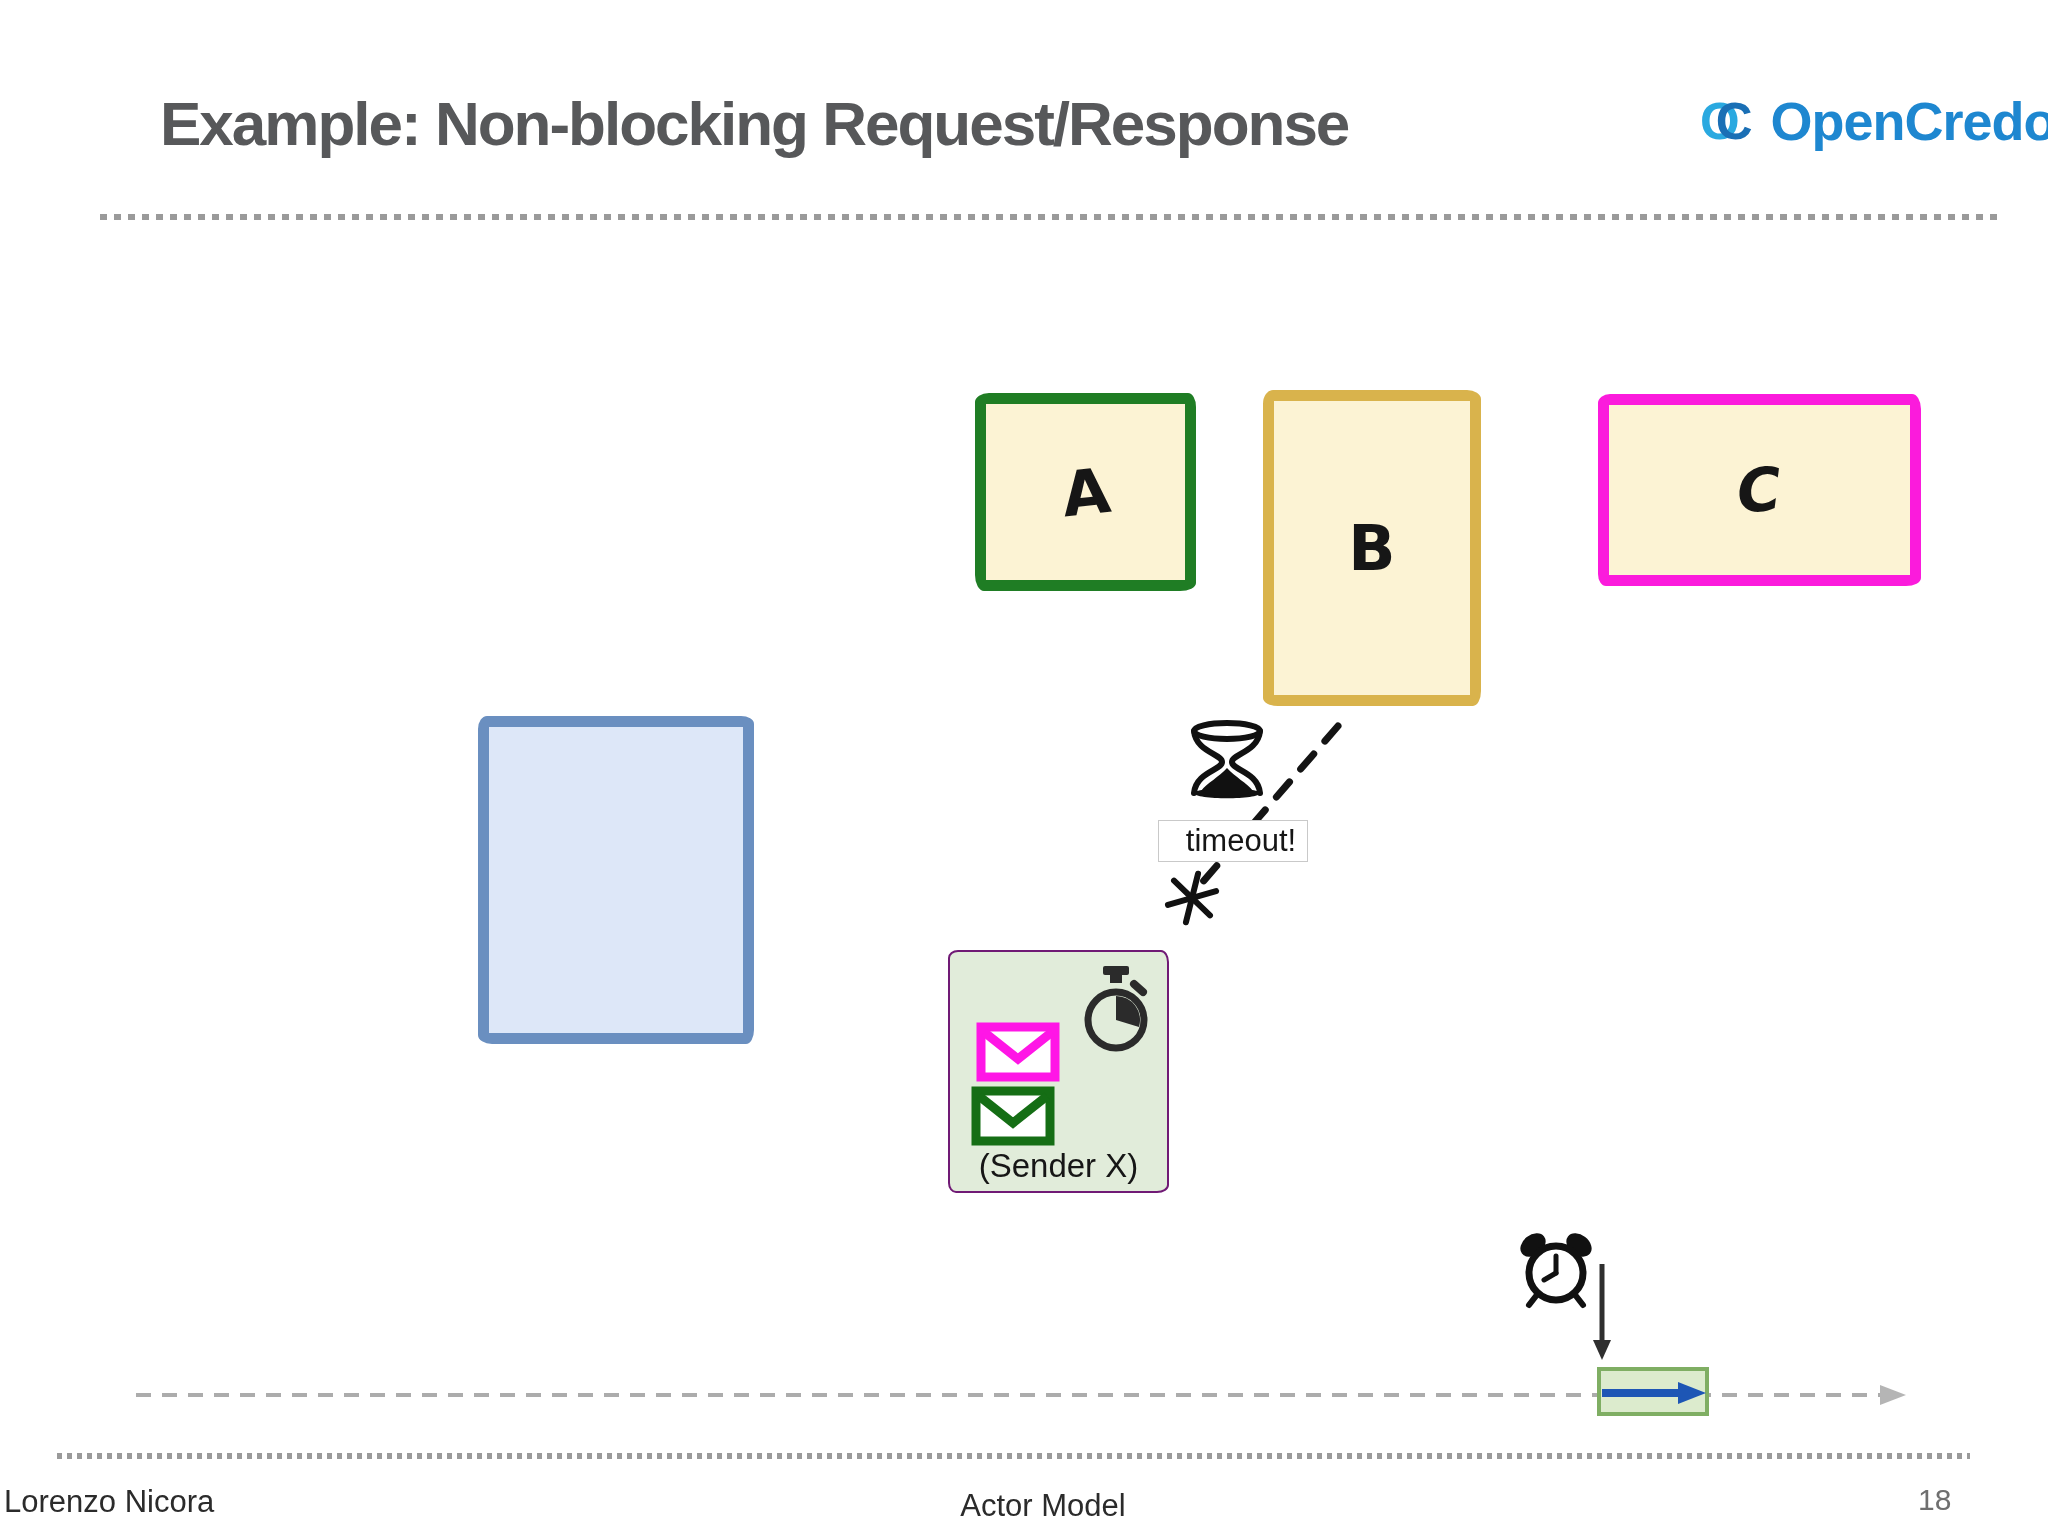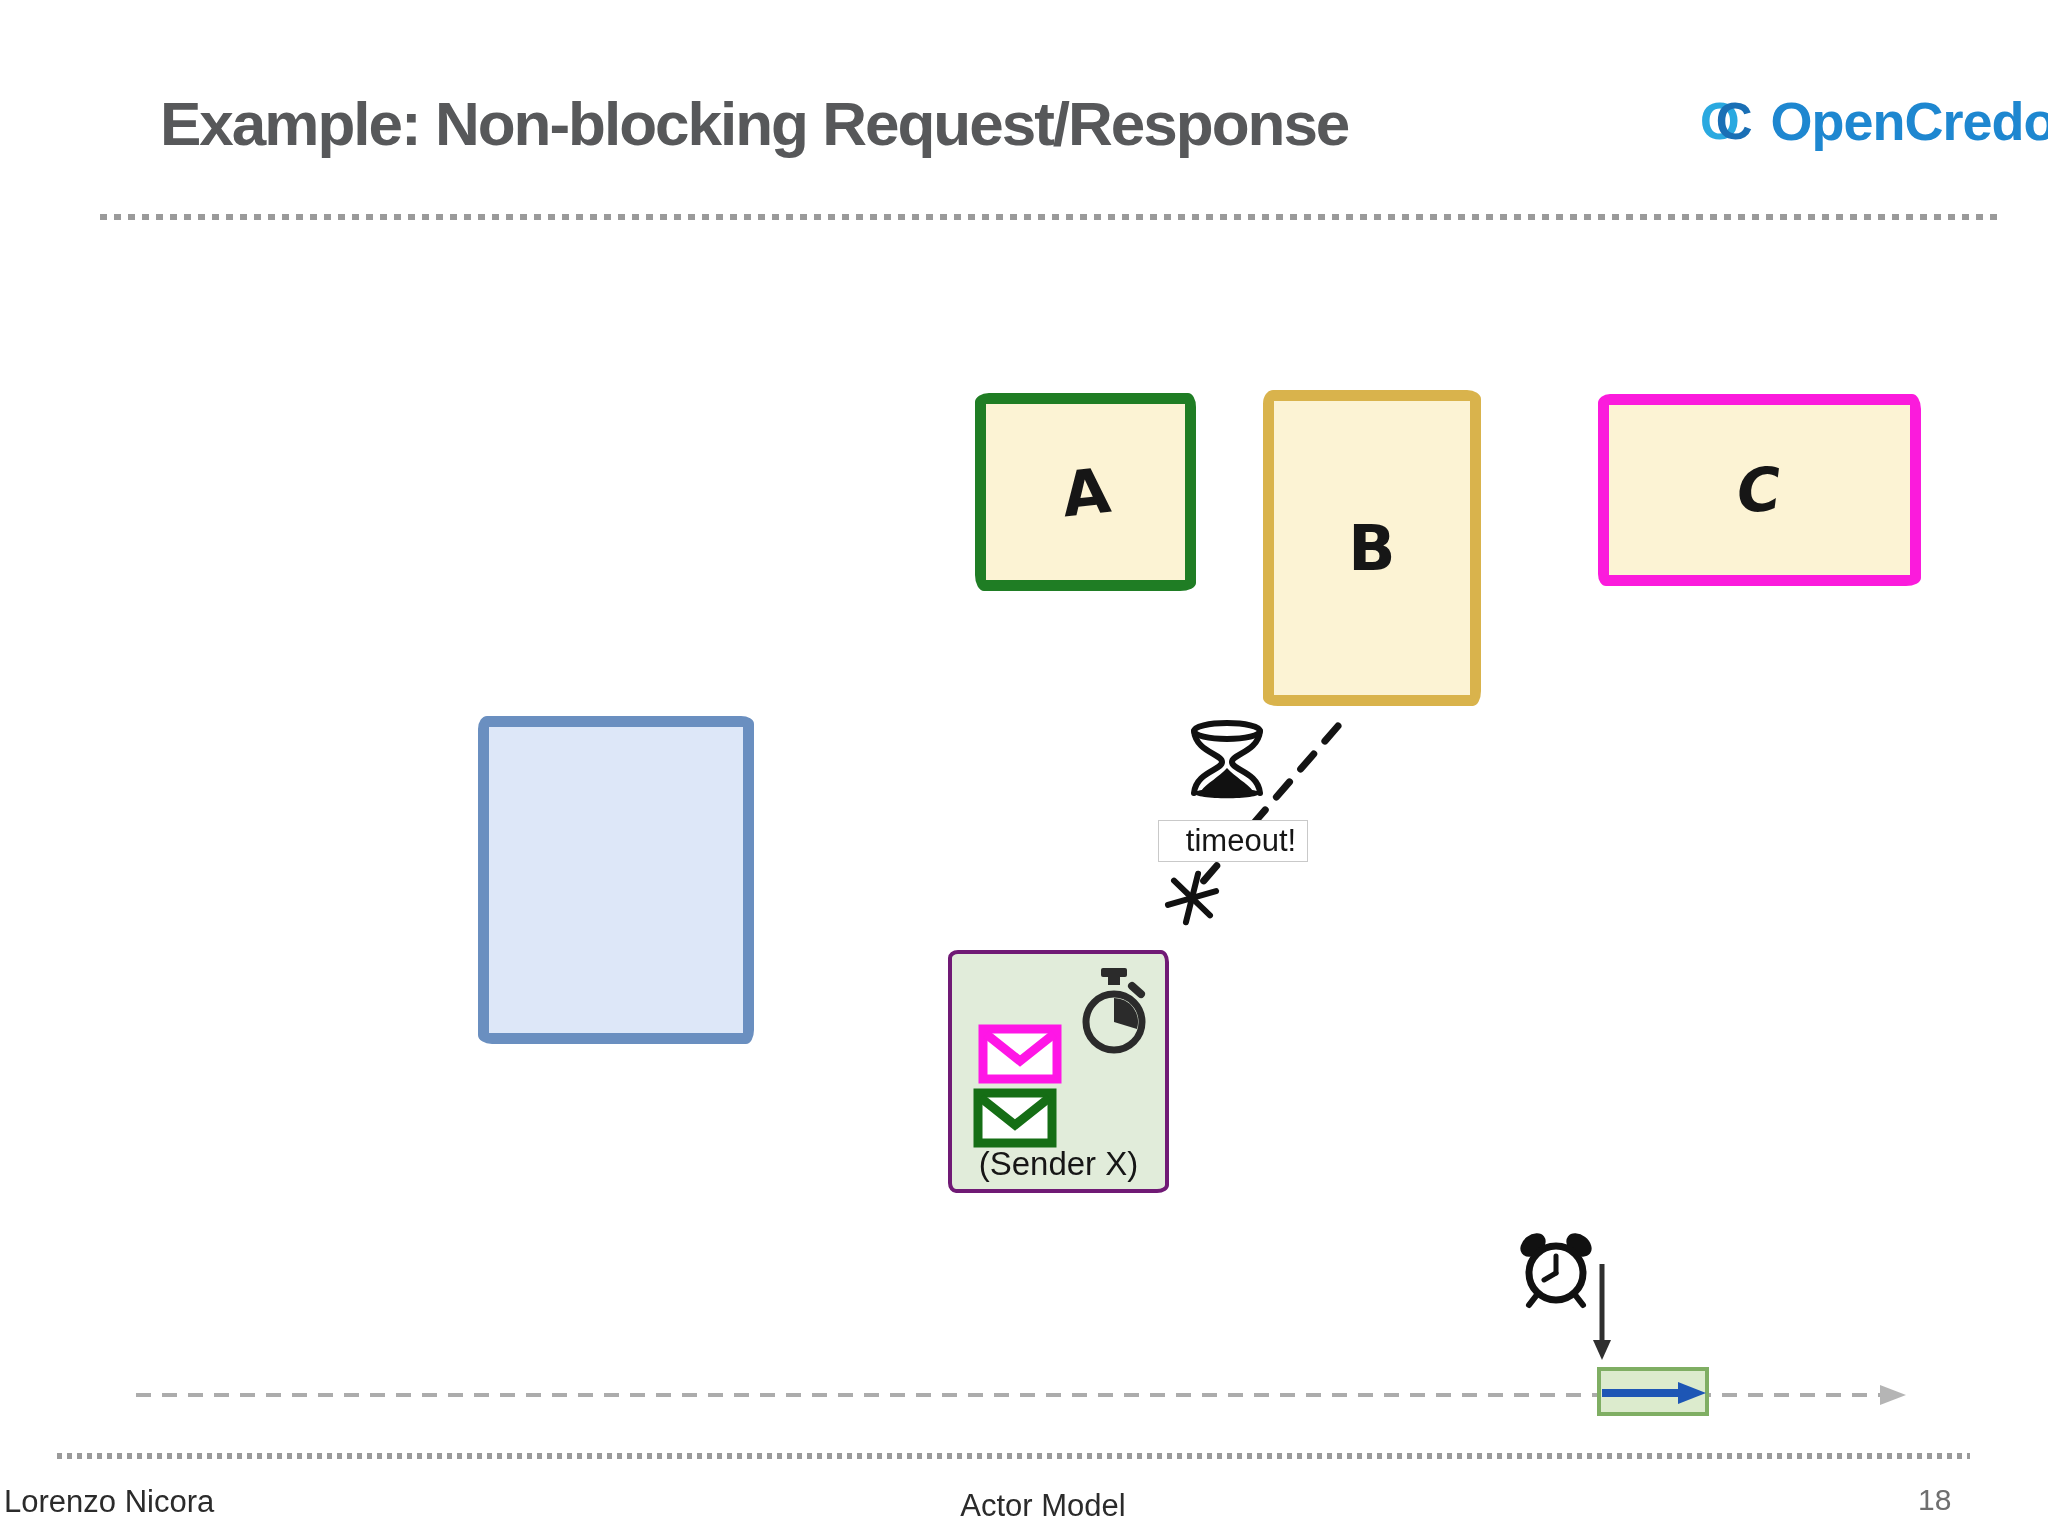--- a/index.html
+++ b/index.html
@@ -53,21 +53,21 @@
   
   .timeout-label{
     left:1158px;top:820px;width:132px;height:40px;background:#ffffff;
     border:1px solid #c9c9c9;display:flex;align-items:center;justify-content:center;
     font-size:31px;color:#161616;z-index:3;padding-left:16px;
   }
 
   
   .sender-box{
     left:948px;top:950px;width:221px;height:243px;background:#e1ecda;
-    border:4px solid #701a75;border-radius:10px 8px 12px 8px / 8px 12px 8px 10px;
+    border:2px solid #701a75;border-radius:10px 8px 12px 8px / 8px 12px 8px 10px;
     box-sizing:border-box;
   }
   .sender-label{
     position:absolute;left:0;right:0;bottom:6px;text-align:center;
     font-size:33px;color:#161616;
   }
 
   .footer-left{left:4px;top:1484px;font-size:31px;color:#2b2b2b;}
   .footer-center{left:0;top:1488px;width:2048px;text-align:center;font-size:31px;color:#2b2b2b;padding-left:19px;}
   .page-number{left:1918px;top:1475px;font-size:30px;color:#6f6f6f;margin-top:8px;}

